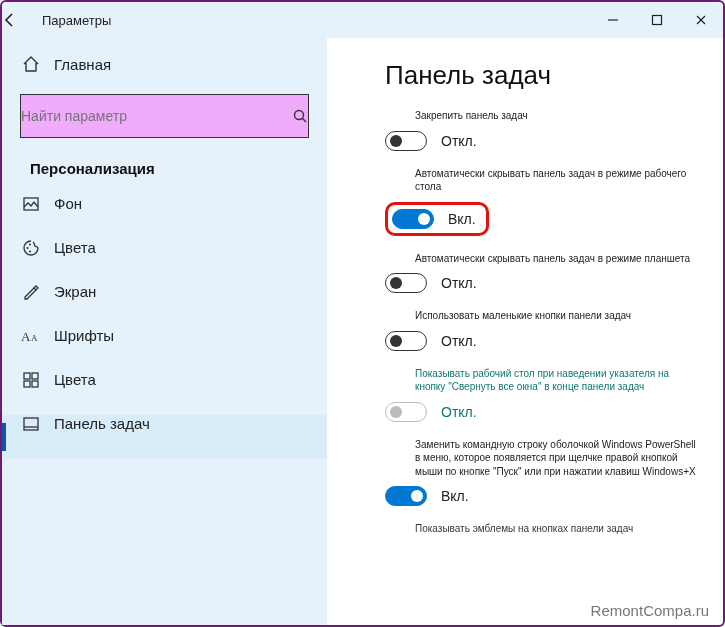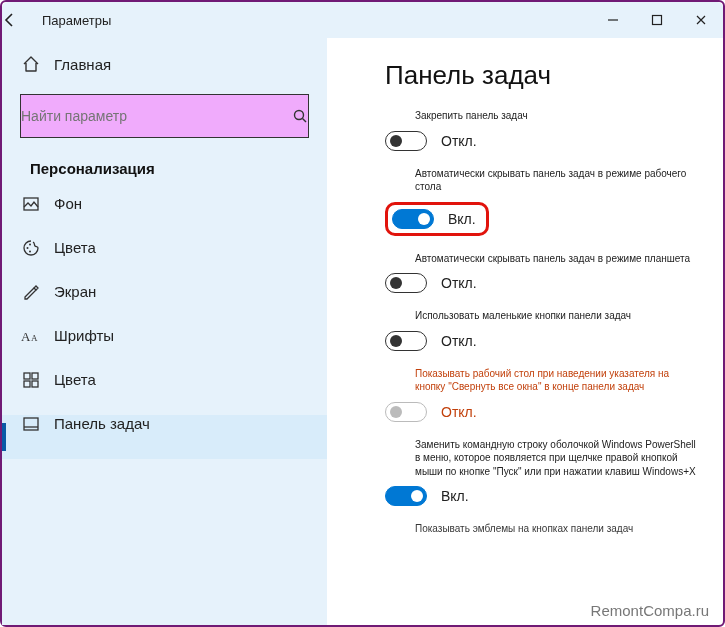--- a/index.html
+++ b/index.html
@@ -35,21 +35,21 @@
   .nav-item .ico { width: 22px; display: flex; justify-content: center; color: #333; }
   .nav-item span.lbl { margin-left: 12px; font-size: 15px; color: #222; }
   .nav-item.selected::before {
     content: ""; position: absolute; left: 0; top: 8px; bottom: 8px; width: 4px; background: #0a5aa5;
   }
   .nav-item.selected { background: #d8ecfa; }
   .content { flex: 1; padding: 22px 26px 16px 26px; overflow: hidden; display: flex; flex-direction: column; }
   .content h1 { font-weight: 400; font-size: 26px; margin-bottom: 18px; color: #111; }
   .setting { margin-bottom: 16px; }
   .setting .label { font-size: 10px; color: #222; margin-bottom: 8px; line-height: 1.35; margin-left: 30px; }
-  .setting.disabled .label, .setting.disabled .state { color: #c2410c; }
+  .setting.disabled .label, .setting.disabled .state { color: #0f766e; }
   .toggle-row { display: flex; align-items: center; }
   .toggle {
     width: 42px; height: 20px; border: 1px solid #333; border-radius: 10px;
     position: relative; background: #fff; cursor: pointer;
   }
   .toggle .knob {
     position: absolute; width: 12px; height: 12px; border-radius: 50%;
     background: #333; top: 3px; left: 4px;
   }
   .toggle.on { background: #0078d4; border-color: #0078d4; }

